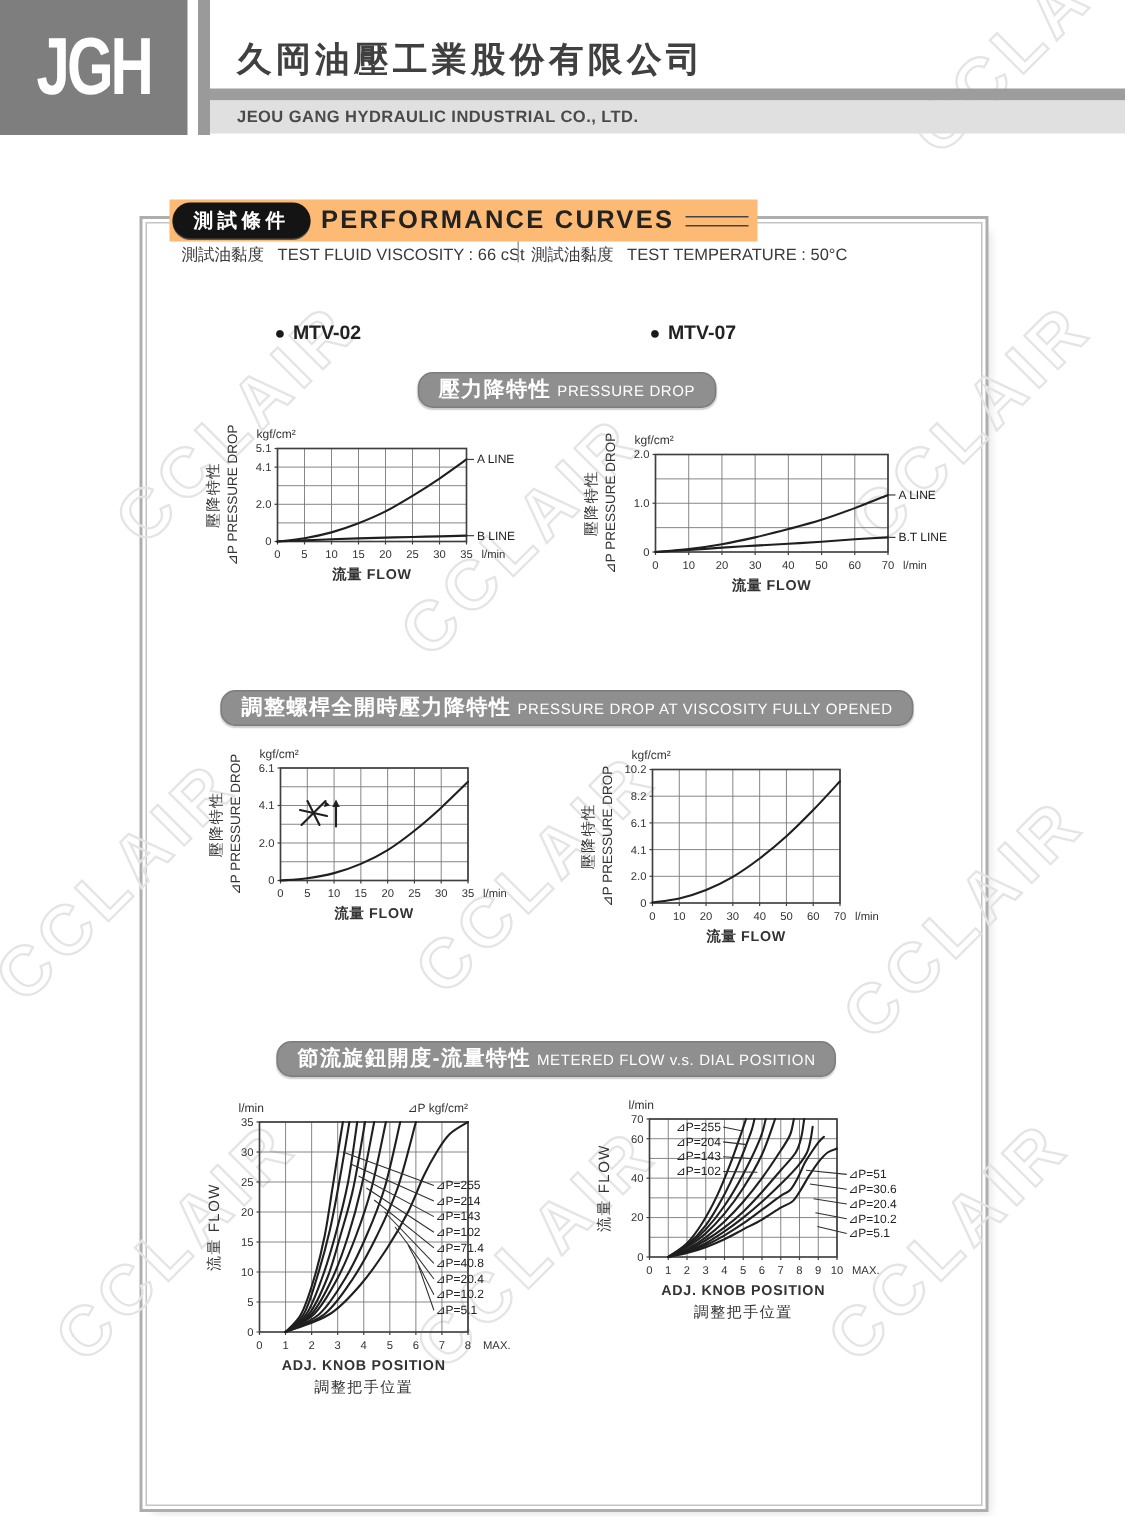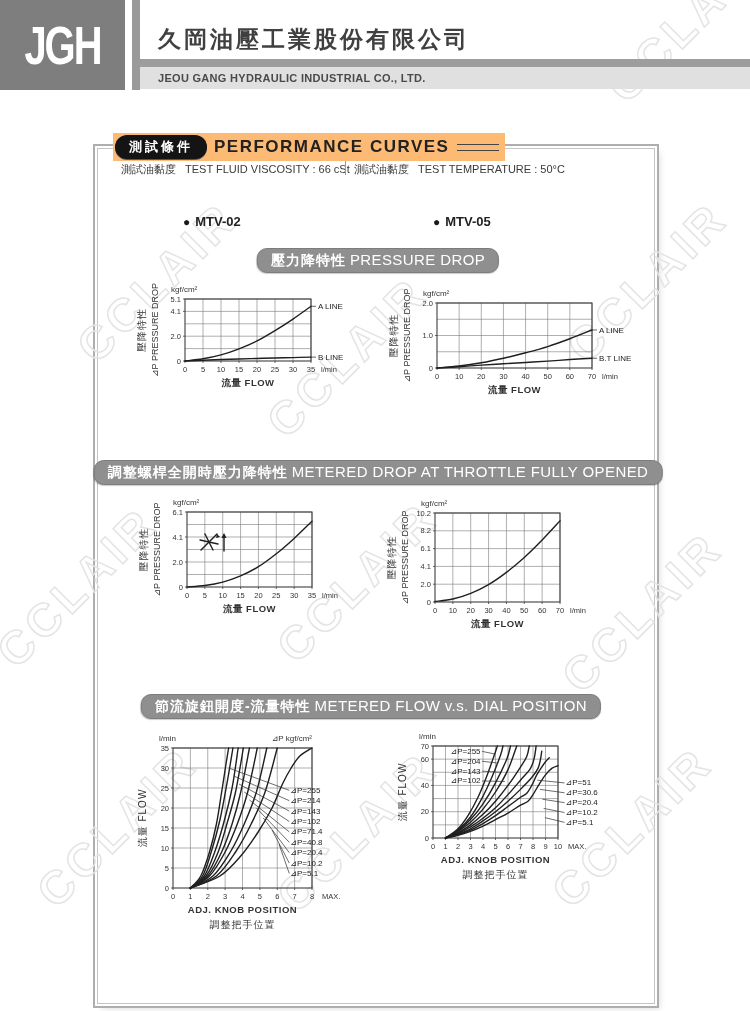--- a/index.html
+++ b/index.html
@@ -47,21 +47,21 @@
   
   .model{position:absolute;top:214px;font-size:13px;font-weight:bold;color:#222;z-index:2;white-space:nowrap;}
   .model .bullet{font-size:12px;margin-right:5px;color:#1a1a1a;}
   .model-1{left:183px;} .model-2{left:433px;}
 
   
   .banner{position:absolute;transform:translateX(-50%);background:#8f8f8f;color:#fff;
           border-radius:10px;border:1px solid #7c7c7c;padding:2px 13px;z-index:2;white-space:nowrap;
           box-shadow:0 1px 1px rgba(0,0,0,.2);}
   .banner .bz{font-size:14px;font-weight:bold;letter-spacing:1px;}
-  .banner .be{font-size:15px;letter-spacing:.4px;margin-left:4px;}
+  .banner .be{font-size:10px;letter-spacing:.4px;margin-left:4px;}
   .banner-1{left:378px;top:248px;}
   .banner-2{left:378px;top:460px;}
   .banner-3{left:371px;top:694px;text-align:center;}
 
   
   .chart{position:absolute;z-index:2;}
   .chart svg{display:block;overflow:visible;}
   .chart-1{left:118px;top:276px;}
   .chart-2{left:368px;top:276px;}
   .chart-3{left:118px;top:486px;}
@@ -121,28 +121,28 @@
 <div class="cond-div"></div>
 <div class="cond cond-2">
   <span class="zh">測試油黏度</span>
   <span class="en">TEST TEMPERATURE : 50°C</span>
 </div>
 
 <div class="model model-1">
   <span class="bullet">●</span><span>MTV-02</span>
 </div>
 <div class="model model-2">
-  <span class="bullet">●</span><span>MTV-05</span>
+  <span class="bullet">●</span><span>MTV-07</span>
 </div>
 
 <div class="banner banner-1">
   <span class="bz">壓力降特性</span><span class="be">PRESSURE DROP</span>
 </div>
 <div class="banner banner-2">
-  <span class="bz">調整螺桿全開時壓力降特性</span><span class="be">METERED DROP  AT THROTTLE FULLY OPENED</span>
+  <span class="bz">調整螺桿全開時壓力降特性</span><span class="be">PRESSURE DROP  AT VISCOSITY FULLY OPENED</span>
 </div>
 <div class="banner banner-3">
   <span class="bz">節流旋鈕開度-流量特性</span><span class="be">METERED FLOW  v.s. DIAL POSITION</span>
 </div>
 
 <div class="chart chart-1">
     <svg width="250" height="125">
       <line x1="85" y1="23" x2="85" y2="85" class="grid"></line>
       <line x1="103" y1="23" x2="103" y2="85" class="grid"></line>
       <line x1="121" y1="23" x2="121" y2="85" class="grid"></line>

